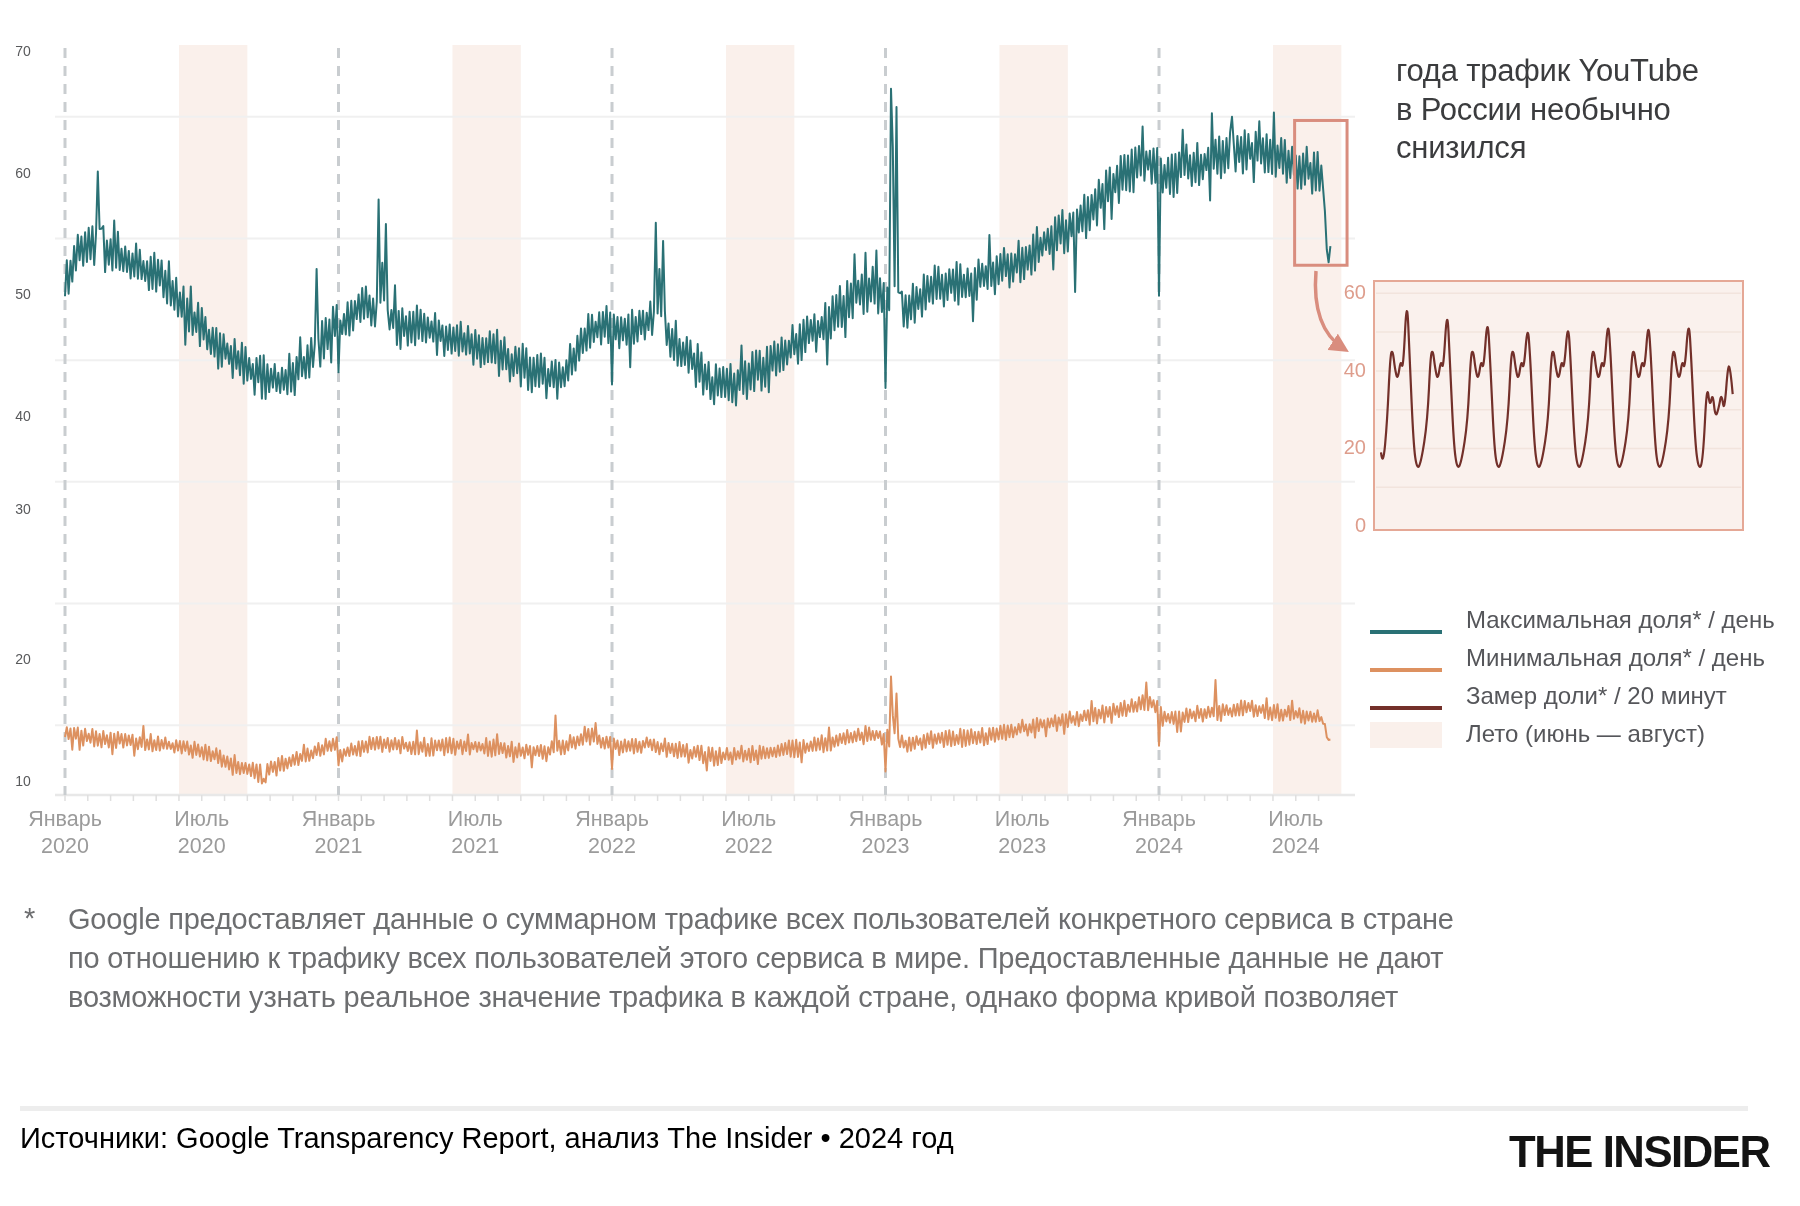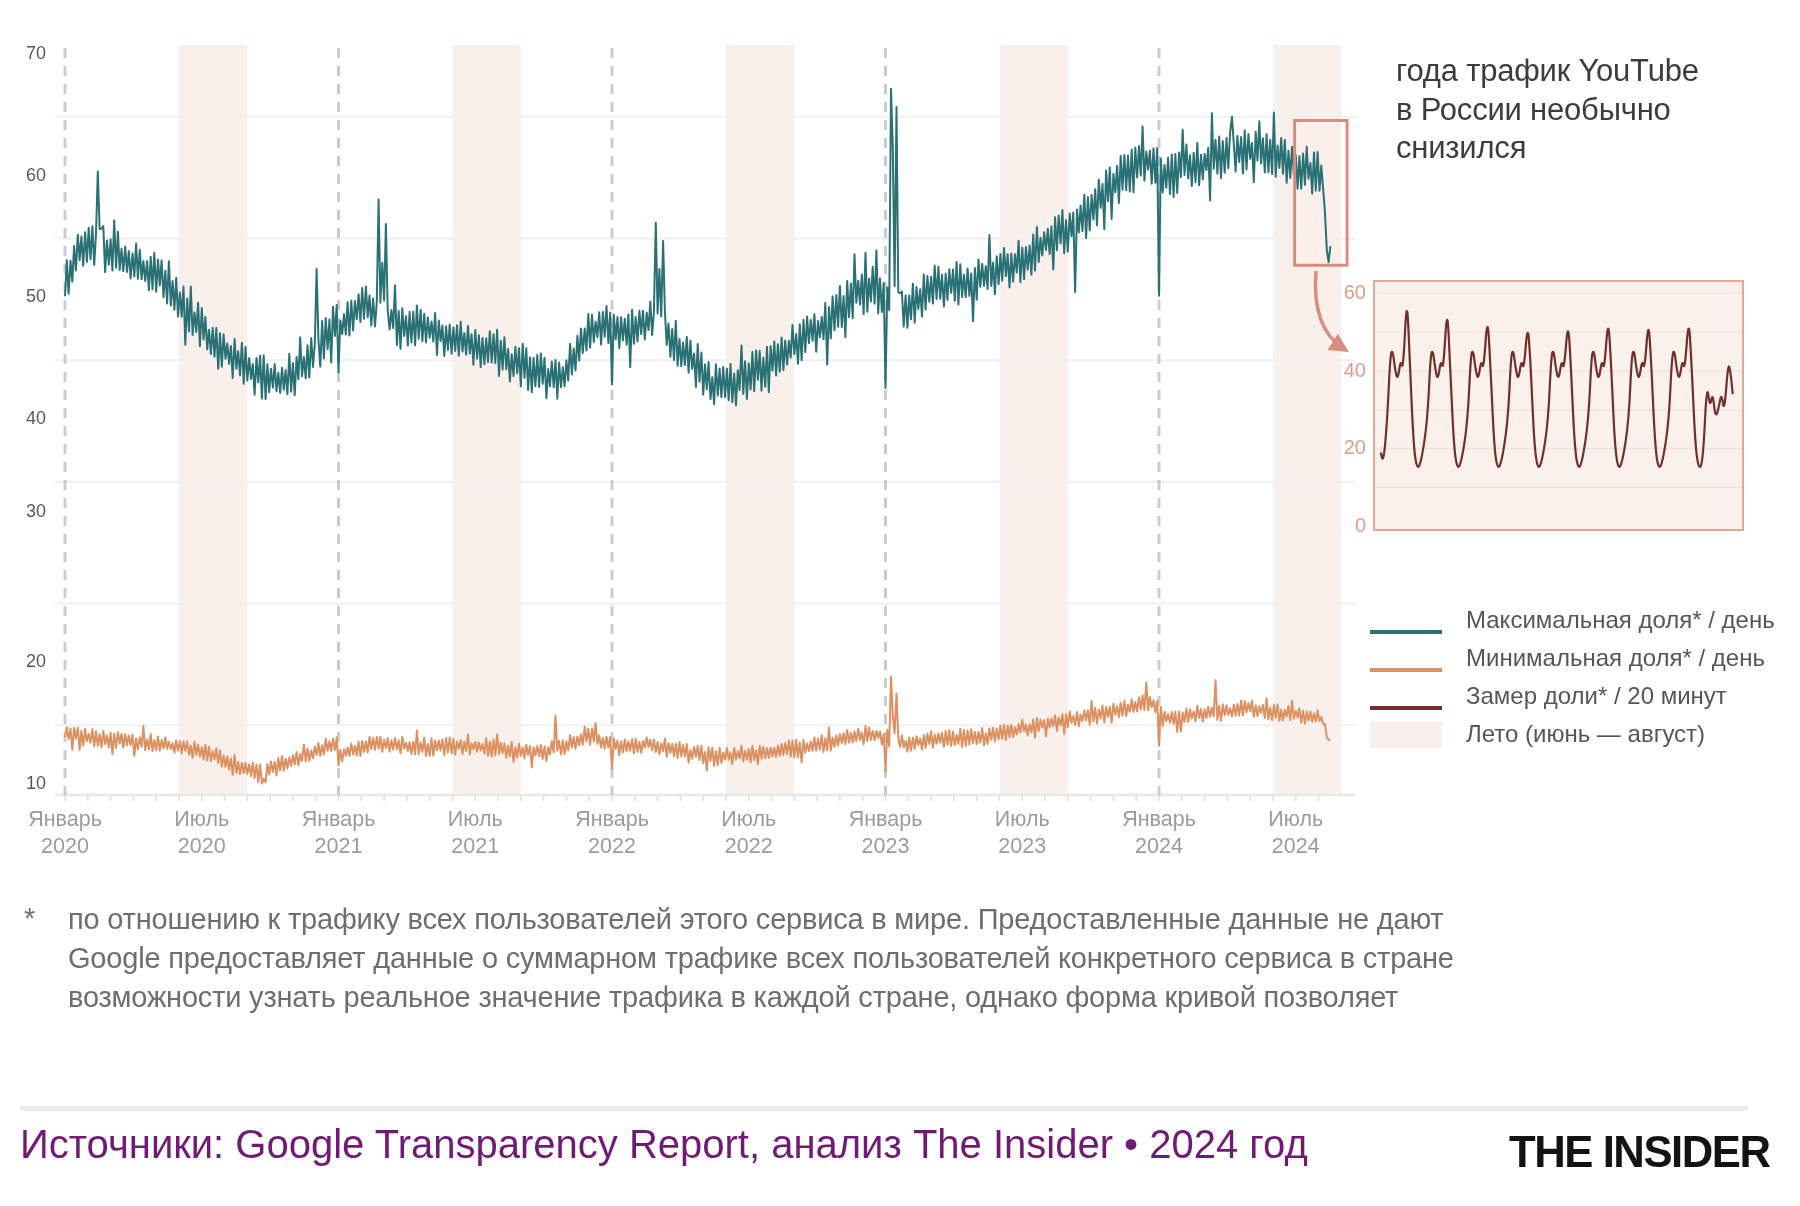--- a/index.html
+++ b/index.html
@@ -1,35 +1,35 @@
 <!DOCTYPE html>
 <html><head>
 <meta charset="utf-8">
 <style>
   html,body{margin:0;padding:0;background:#ffffff}
   .canvas{position:relative;width:1800px;height:1206px;background:#fff;
           font-family:"Liberation Sans",sans-serif;overflow:hidden}
   #chart-svg{position:absolute;left:0;top:0}
-  .ylab{position:absolute;width:46px;text-align:right;font-size:18px;color:#58595b}
+  .ylab{position:absolute;width:46px;text-align:center;font-size:14px;color:#58595b}
   .xlab{position:absolute;width:140px;text-align:center;font-size:21.5px;line-height:27px;color:#9b9b9b}
   .insetlab{position:absolute;width:46px;text-align:right;font-size:20px;color:#de9d8c}
   .title{position:absolute;left:1396px;top:52px;font-size:31px;line-height:38.5px;
          font-weight:500;color:#3b3c3e;letter-spacing:-0.2px}
   .legend{position:absolute;left:1370px;top:596px}
   .legend-row{display:flex;align-items:flex-end;height:38px}
   .sw{width:72px;flex:0 0 72px;margin-right:24px}
   .sw-line{height:0;border-top:4px solid}
   .sw-dash{height:4px}
   .sw-band{height:26px}
   .legend-label{font-size:24px;color:#55565a;white-space:nowrap}
   .footnote-star{position:absolute;left:24px;top:902px;font-size:29px;color:#6d6e70}
   .footnote{position:absolute;left:68px;top:900px;font-size:29px;line-height:39px;
             color:#6d6e70;letter-spacing:-0.2px}
   .divider{position:absolute;left:20px;top:1106px;width:1728px;height:5px;background:#ededed}
-  .source{position:absolute;left:20px;top:1122px;font-size:40px;color:#701a75}
+  .source{position:absolute;left:20px;top:1122px;font-size:29px;color:#000000}
   .logo{position:absolute;right:30px;top:1126px;font-size:45px;font-weight:800;color:#131313;
         letter-spacing:-1.5px;transform:scaleX(0.97);transform-origin:right center;white-space:nowrap}
 </style>
 </head>
 <body>
 
 <div class="canvas">
 
   <svg id="chart-svg" width="1800" height="1206" viewBox="0 0 1800 1206">
       <defs>
@@ -210,21 +210,21 @@
         <span class="legend-label">Замер доли* / 20 минут</span>
       </div>
       <div class="legend-row">
         <span class="sw sw-band" style="background: rgb(250, 240, 235);"></span>
         <span class="legend-label">Лето (июнь — август)</span>
       </div>
     </div>
 
   <div class="footnote-star">*</div>
   <div class="footnote">
+    <div>Google предоставляет данные о суммарном трафике всех пользователей конкретного сервиса в стране</div>
     <div>по отношению к трафику всех пользователей этого сервиса в мире. Предоставленные данные не дают</div>
-    <div>Google предоставляет данные о суммарном трафике всех пользователей конкретного сервиса в стране</div>
     <div>возможности узнать реальное значение трафика в каждой стране, однако форма кривой позволяет</div>
   </div>
 
   <div class="divider"></div>
   <div class="source">Источники: Google Transparency Report, анализ The Insider • 2024 год</div>
   <div class="logo">THE INSIDER</div>
 </div>
 
 </body></html>

